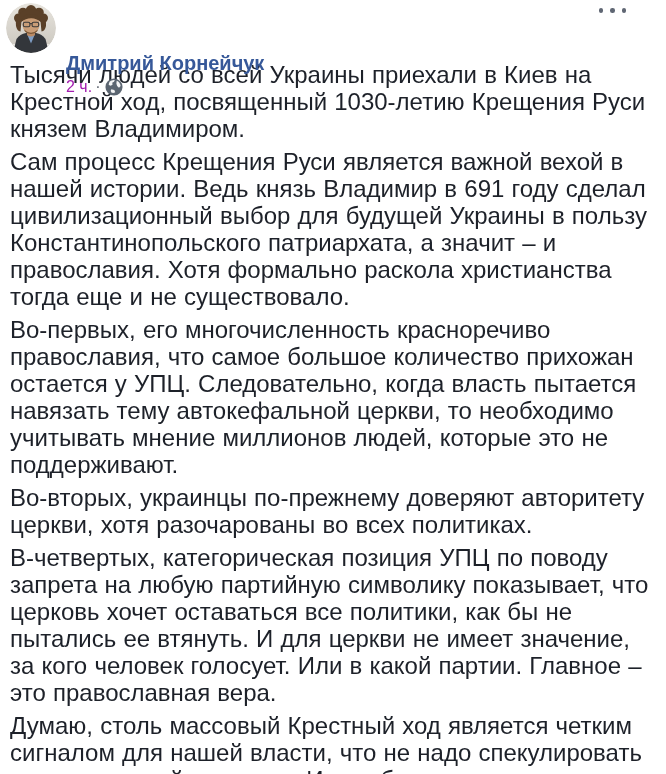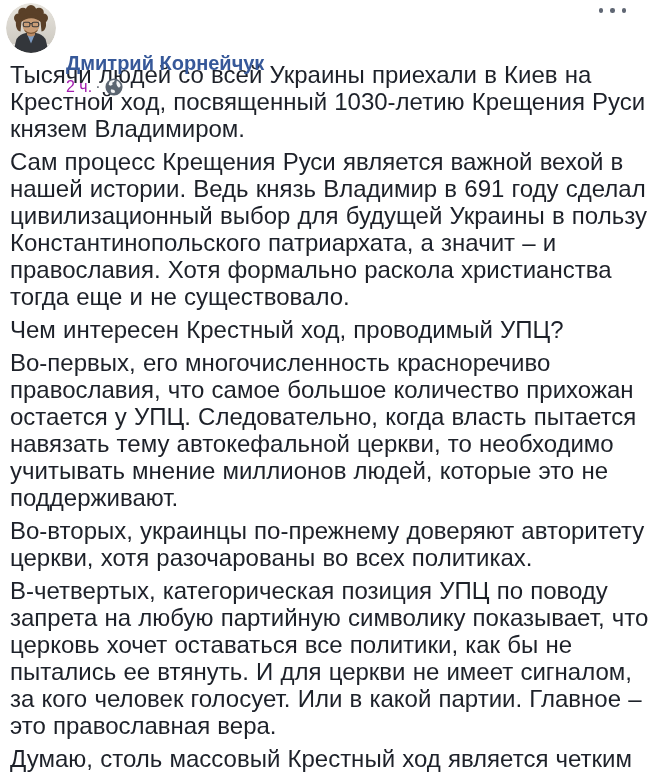--- a/index.html
+++ b/index.html
@@ -142,20 +142,19 @@
     <button class="options" aria-label="Options">
       <span class="d"></span>
         <span class="d"></span>
         <span class="d"></span>
     </button>
   </div>
 
   <div class="post-body">
     <p>Тысячи людей со всей Украины приехали в Киев на Крестной ход, посвященный 1030-летию Крещения Руси князем Владимиром.</p>
     <p>Сам процесс Крещения Руси является важной вехой в нашей истории. Ведь князь Владимир в 691 году сделал цивилизационный выбор для будущей Украины в пользу Константинопольского патриархата, а значит – и православия. Хотя формально раскола христианства тогда еще и не существовало.</p>
-    <p>Чем интересен Крестный ход, проводимый УПЦ?</p>
     <p>Во-первых, его многочисленность красноречиво православия, что самое большое количество прихожан остается у УПЦ. Следовательно, когда власть пытается навязать тему автокефальной церкви, то необходимо учитывать мнение миллионов людей, которые это не поддерживают.</p>
     <p>Во-вторых, украинцы по-прежнему доверяют авторитету церкви, хотя разочарованы во всех политиках.</p>
-    <p>В-четвертых, категорическая позиция УПЦ по поводу запрета на любую партийную символику показывает, что церковь хочет оставаться все политики, как бы не пытались ее втянуть. И для церкви не имеет сигналом, за кого человек голосует. Или в какой партии. Главное – это православная вера.</p>
+    <p>В-четвертых, категорическая позиция УПЦ по поводу запрета на любую партийную символику показывает, что церковь хочет оставаться все политики, как бы не пытались ее втянуть. И для церкви не имеет значение, за кого человек голосует. Или в какой партии. Главное – это православная вера.</p>
     <p>Думаю, столь массовый Крестный ход является четким сигналом для нашей власти, что не надо спекулировать на религиозной тематике. И чем больше попыток надавить на УПЦ – тем сильнее верующие готовы сплотиться вокруг церкви.</p>
   </div>
 
 </div>
 
 </body></html>

